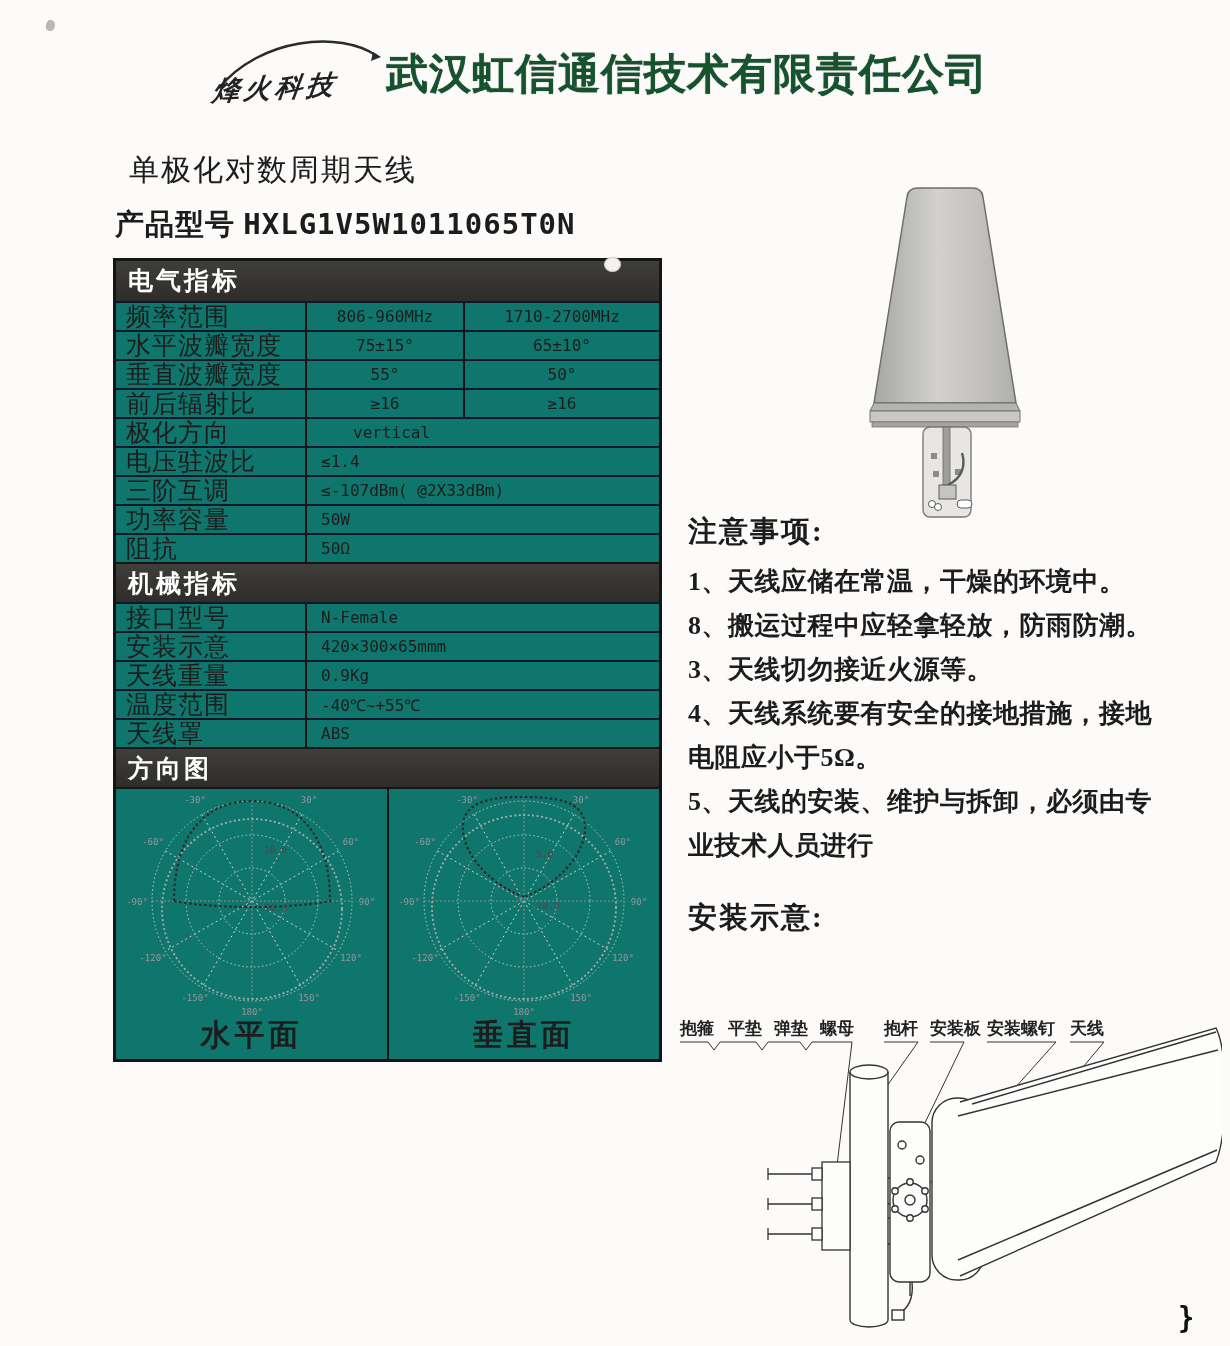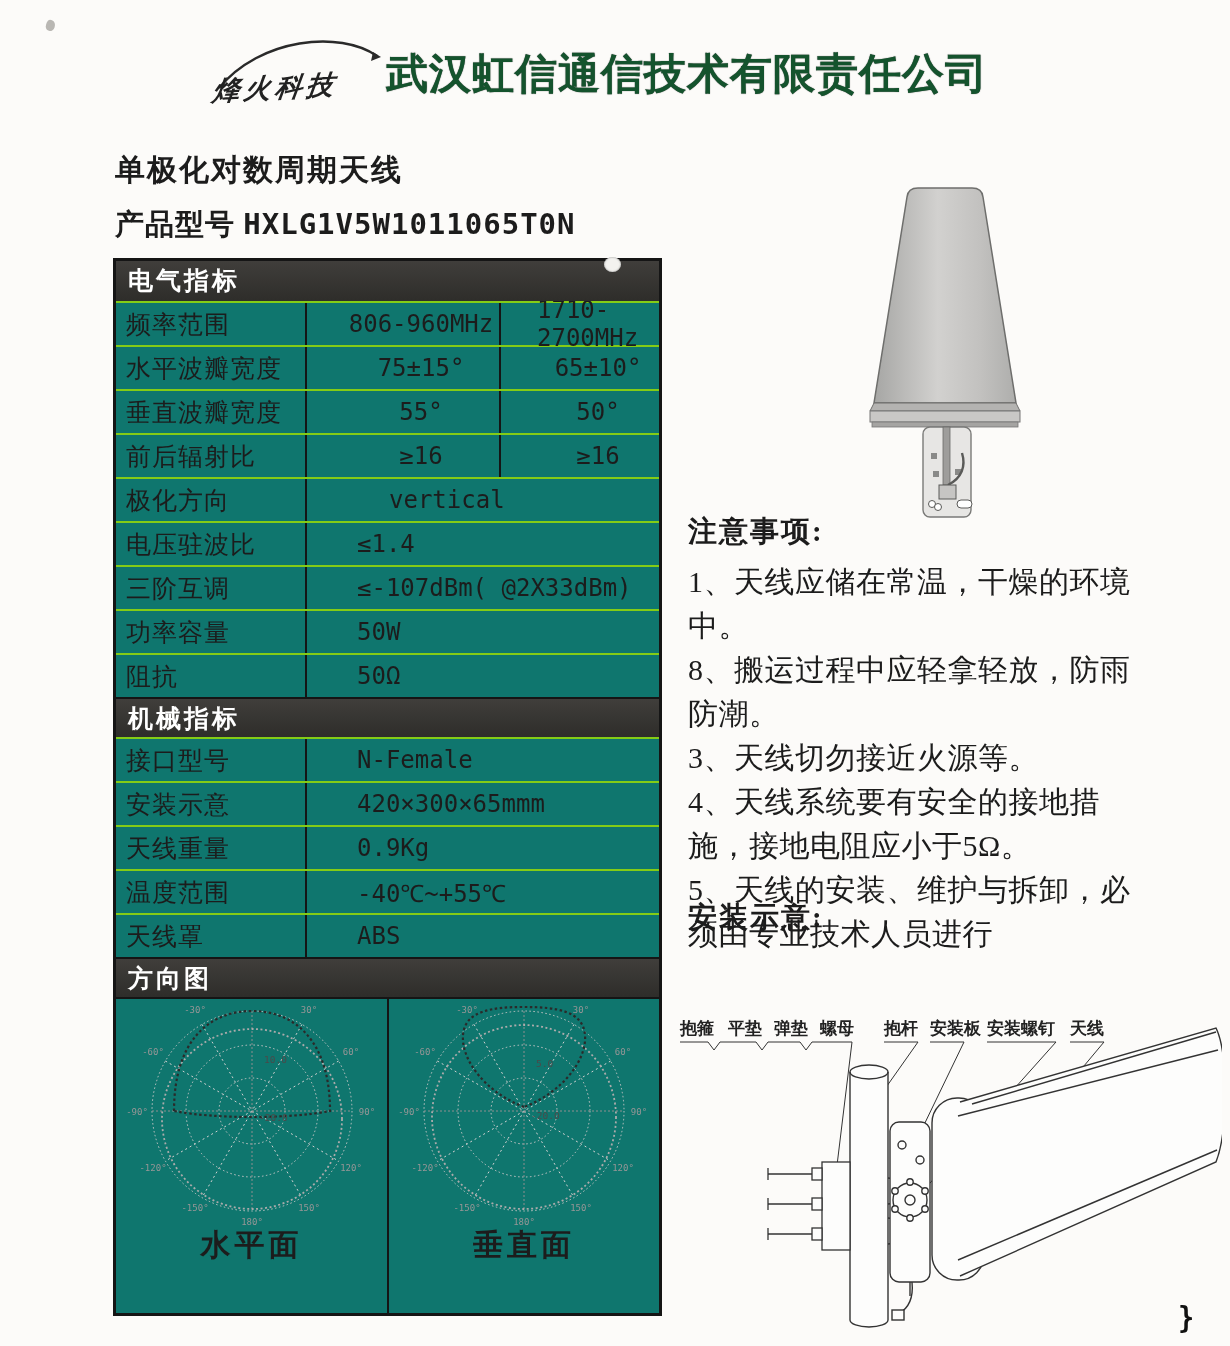--- a/index.html
+++ b/index.html
@@ -21,22 +21,22 @@
   }
   .company-name{
     position:absolute;left:386px;top:46px;width:580px;
     font-family:"Liberation Sans","DejaVu Sans",sans-serif;
     font-size:42px;font-weight:900;letter-spacing:1px;color:#14532d;
     text-shadow:0 0 1px #444;
     white-space:nowrap;
   }
   
   .product-title{
-    position:absolute;left:115px;top:150px;
-    font-size:30px;font-weight:bold;letter-spacing:2px;
+    position:absolute;left:129px;top:150px;
+    font-size:30px;font-weight:normal;letter-spacing:2px;
   }
   .product-model{
     position:absolute;left:115px;top:205px;
     font-size:29px;font-weight:bold;letter-spacing:1px;
     white-space:nowrap;
   }
   .product-model .mono{font-family:"DejaVu Sans Mono","Liberation Mono",monospace;font-weight:bold;}
   
   .spec-table{
     position:absolute;left:113px;top:258px;width:549px;
@@ -48,40 +48,40 @@
     height:40px;line-height:40px;
     background:linear-gradient(180deg,#403e3b,#2e2d2a);
     color:#fff;font-size:25px;font-weight:bold;letter-spacing:3px;
     padding-left:12px;box-sizing:border-box;
   }
   .sec-bar .blob{
     position:absolute;right:38px;top:-4px;width:17px;height:15px;
     background:#f3f2ef;border-radius:50%;
     box-shadow:inset 0 0 2px #888;
   }
-  .t-row{display:flex;height:44px;border-top:2px solid #84cc16;box-sizing:border-box;gap:36px;}
+  .t-row{display:flex;height:29px;border-top:2px solid #0f172a;box-sizing:border-box;}
   .t-row:first-child{border-top:none;}
   .cell{display:flex;align-items:center;box-sizing:border-box;font-size:25px;}
   .c-lab{width:191px;border-right:2px solid #151515;padding-left:10px;letter-spacing:1px;}
   .c-v1{width:158px;border-right:2px solid #151515;justify-content:center;}
   .c-v2{flex:1;justify-content:center;}
   .c-span{flex:1;padding-left:14px;}
-  .val{font-family:"DejaVu Sans Mono","Liberation Mono",monospace;font-size:24px;}
+  .val{font-family:"DejaVu Sans Mono","Liberation Mono",monospace;font-size:16px;}
   .indent{padding-left:46px;}
   
-  .pat-row{display:flex;height:316px;border-top:2px solid #151515;box-sizing:border-box;}
+  .pat-row{display:flex;height:272px;border-top:2px solid #151515;box-sizing:border-box;}
   .pat-cell{width:273px;border-right:2px solid #151515;box-sizing:border-box;
             display:flex;flex-direction:column;align-items:center;}
   .pat-cell.last{border-right:none;flex:1;}
   .pat-caption{font-size:30px;font-weight:bold;letter-spacing:4px;margin-top:-4px;}
   
   .photo-svg{position:absolute;left:845px;top:185px;}
   .notes{position:absolute;left:688px;top:512px;width:500px;}
   .notes-title{font-size:29px;font-weight:bold;letter-spacing:2px;margin-bottom:8px;}
-  .note-item{width:470px;font-size:30px;line-height:44px;letter-spacing:0.5px;}
+  .note-item{width:470px;font-size:26px;line-height:44px;letter-spacing:0.5px;font-weight:bold;}
   .install-title{position:absolute;left:688px;top:898px;font-size:29px;font-weight:bold;letter-spacing:2px;}
   .install-svg{position:absolute;left:672px;top:1010px;}
   
   .speck{position:absolute;left:46px;top:20px;width:9px;height:11px;background:#b9b7b3;border-radius:40% 60% 50% 50%;transform:rotate(20deg);}
   .corner-mark{position:absolute;left:1178px;top:1302px;font-size:27px;font-weight:bold;color:#111;
                font-family:"DejaVu Sans Mono",monospace;transform:scaleY(1.1);}
   svg text{font-family:"DejaVu Sans Mono","Liberation Mono",monospace;}
   svg text.cjk{font-family:"Liberation Serif","DejaVu Serif",serif;font-weight:bold;}
 </style>
 </head>

